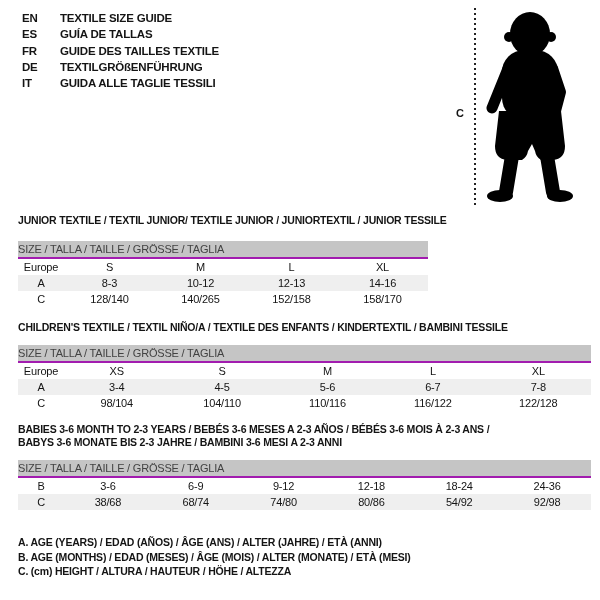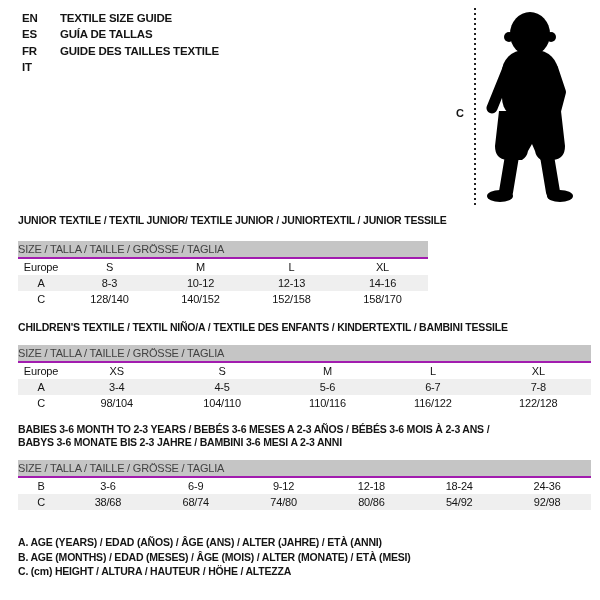--- a/index.html
+++ b/index.html
@@ -54,21 +54,26 @@
     </div>
     <div class="lang-row">
       <span class="lang-code">ES</span>
       <span class="lang-title">GUÍA DE TALLAS</span>
     </div>
     <div class="lang-row">
       <span class="lang-code">FR</span>
       <span class="lang-title">GUIDE DES TAILLES TEXTILE</span>
     </div>
     <div class="lang-row">
+      <span class="lang-code">DE</span>
+      <span class="lang-title">TEXTILGRÖßENFÜHRUNG</span>
+    </div>
+    <div class="lang-row">
       <span class="lang-code">IT</span>
+      <span class="lang-title">GUIDA ALLE TAGLIE TESSILI</span>
     </div>
   </div>
 
   <div class="measure-line"></div>
   <div class="figure-label">C</div>
   <svg class="baby-svg" width="100" height="195" viewBox="0 0 100 195" aria-hidden="true">
     <g fill="#000" stroke="#000">
       <ellipse cx="45" cy="26" rx="20" ry="22" stroke="none"></ellipse>
       <circle cx="24" cy="29" r="5" stroke="none"></circle>
       <circle cx="66" cy="29" r="5" stroke="none"></circle>
@@ -106,21 +111,21 @@
     <tr class="stripe">
       <td class="lbl">A</td>
       <td>8-3</td>
       <td>10-12</td>
       <td>12-13</td>
       <td>14-16</td>
     </tr>
     <tr>
       <td class="lbl">C</td>
       <td>128/140</td>
-      <td>140/152</td>
+      <td>140/265</td>
       <td>152/158</td>
       <td>158/170</td>
     </tr>
   </tbody>
     </table>
 
   <div class="section-title" style="top:321px;">CHILDREN'S TEXTILE / TEXTIL NIÑO/A / TEXTILE DES ENFANTS / KINDERTEXTIL / BAMBINI TESSILE</div>
   <table class="size-table" style="top:345px;width:573px;">
     <colgroup>
         <col style="width:46px;">

